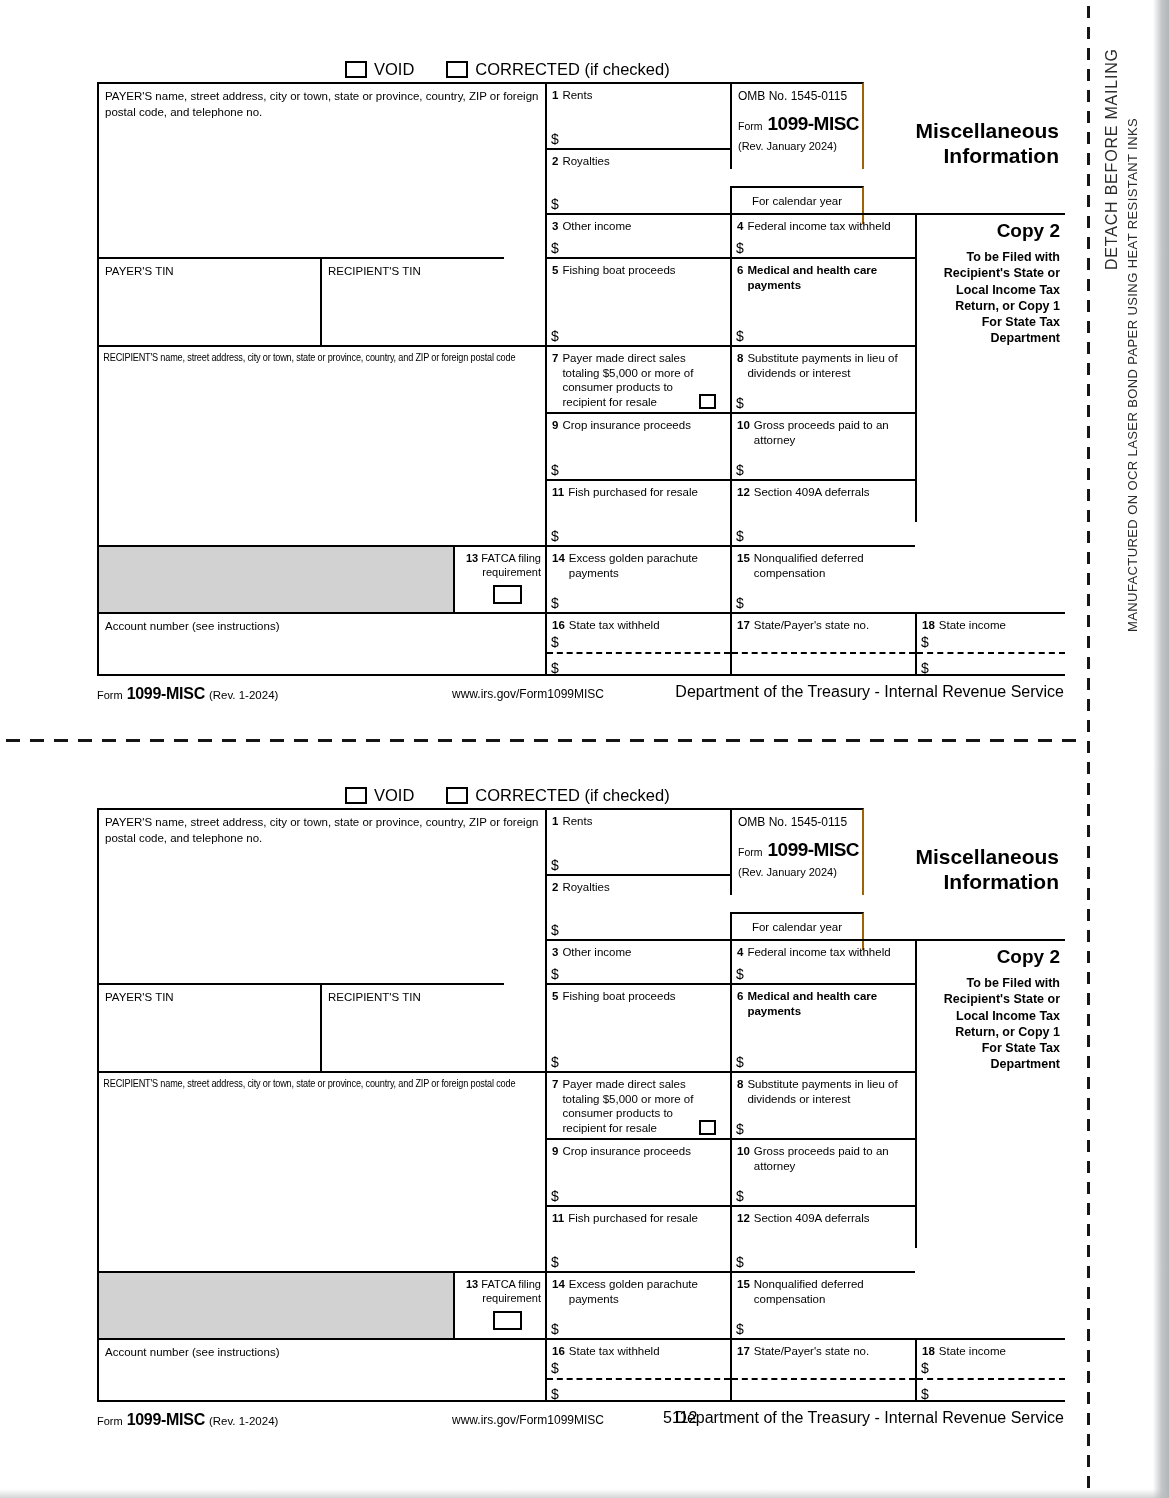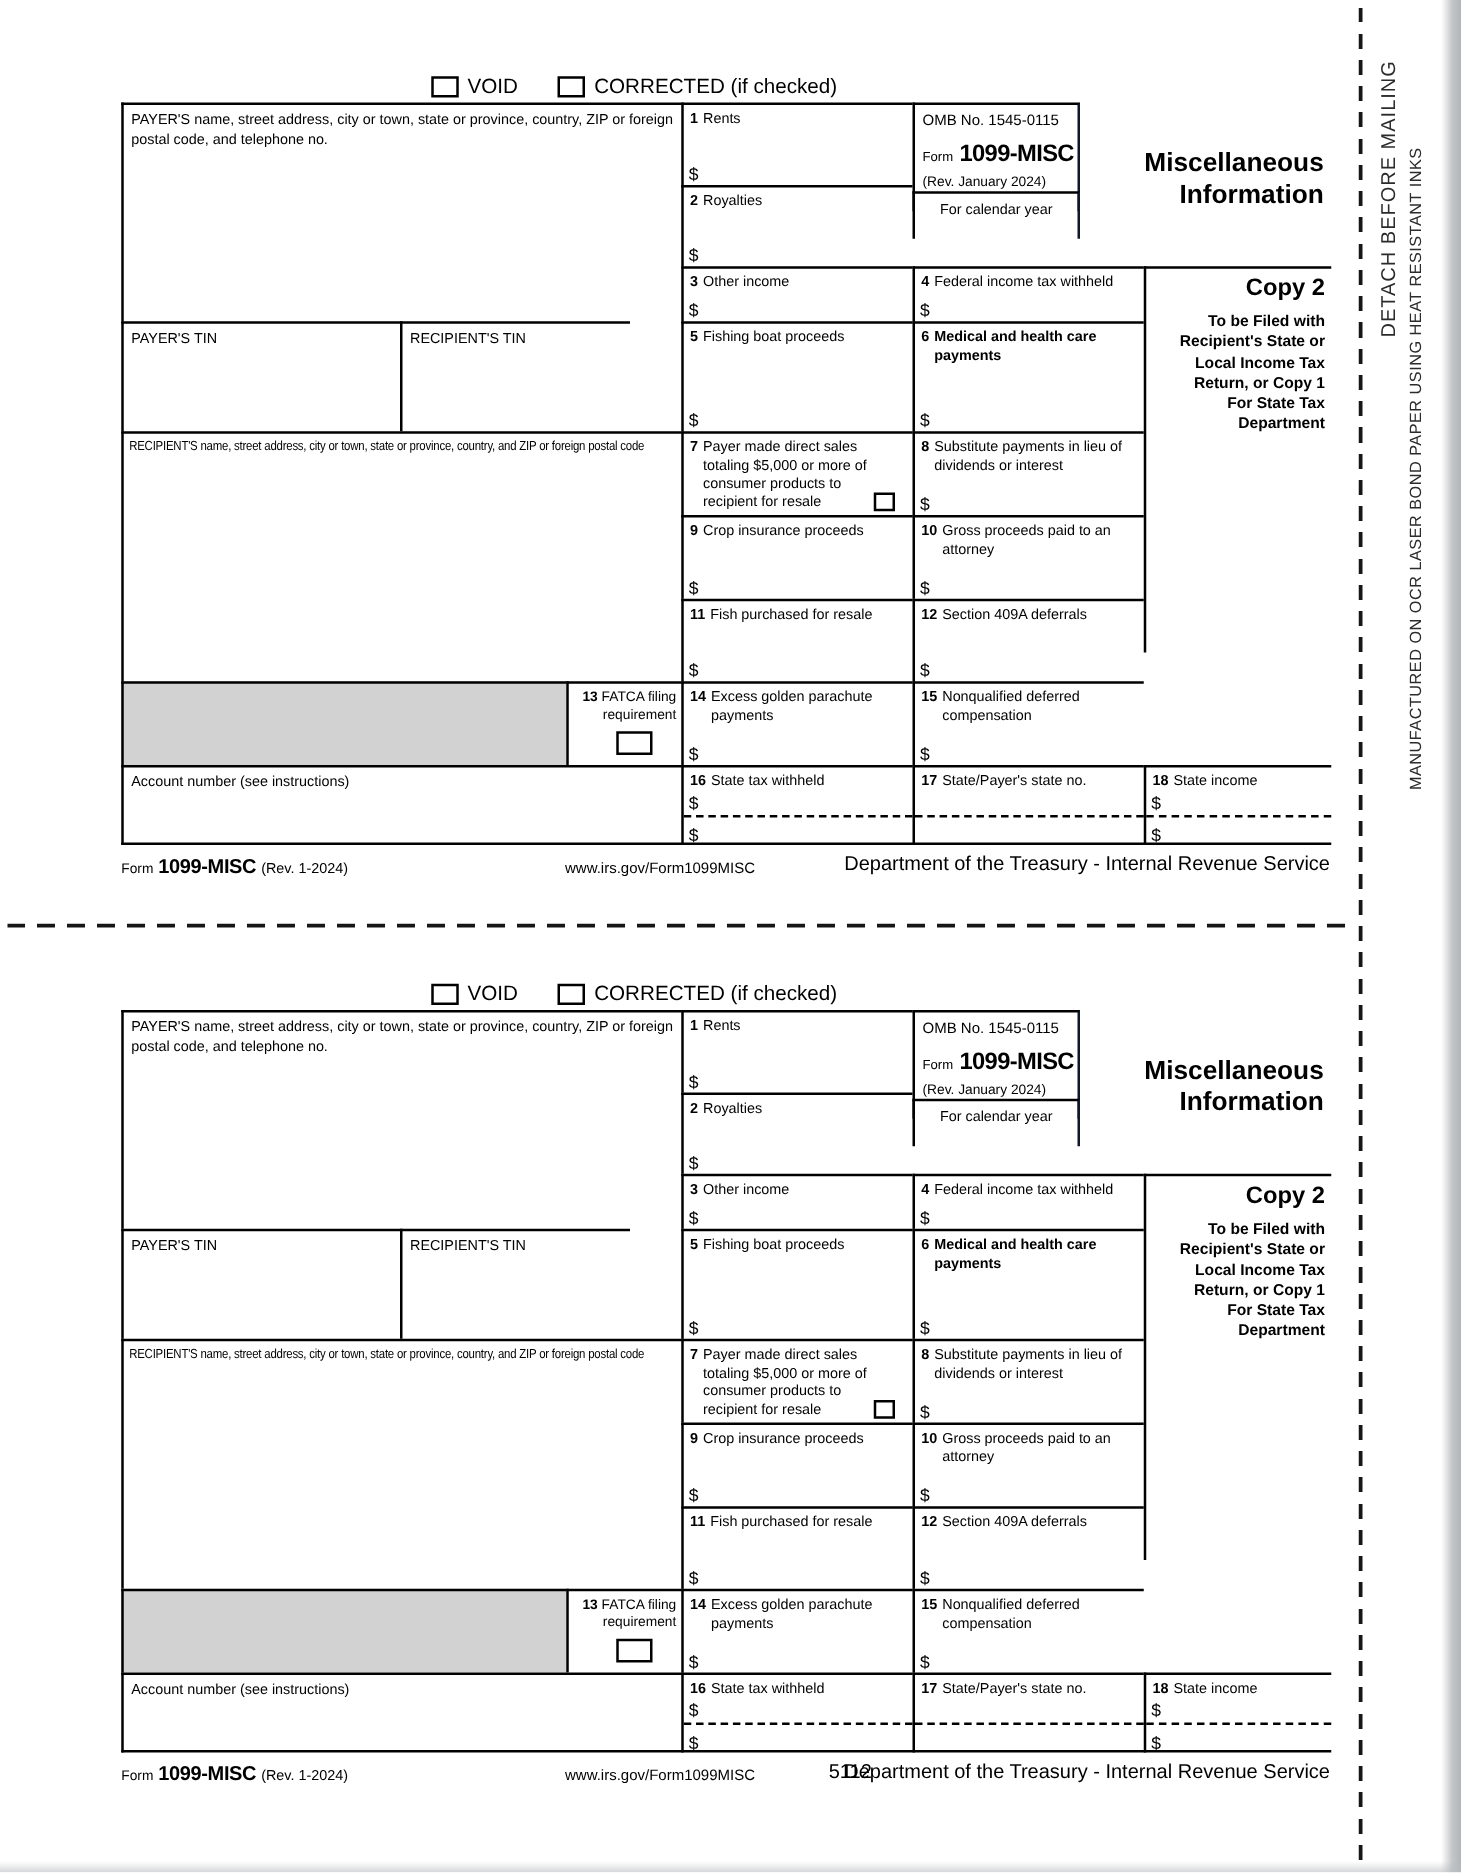--- a/index.html
+++ b/index.html
@@ -29,29 +29,29 @@
            font-size:16.5px;}
   .cb{display:inline-block;border:2px solid #000;background:#fff;box-sizing:border-box;}
   .cb.head{width:22px;height:17px;}
   .voidrow .gap{margin-left:32px;}
   .voidrow span.t{margin-left:7px;}
 
   .ftable{position:absolute;left:97px;top:26px;width:968px;height:594px;}
   .cell{position:absolute;box-sizing:border-box;}
   .bt{border-top:2px solid #000;}
   .bl{border-left:2px solid #000;}
-  .br{border-right:2px solid #0f172a;}
+  .br{border-right:2px solid #a16207;}
   .bottomline{position:absolute;left:0;top:592px;width:968px;height:2px;background:#000;}
 
   
   .c-payer {left:0;   top:0;   width:448px;height:175px;}
   .c-b1    {left:448px;top:0;   width:185px;height:66px;}
   .c-b2    {left:448px;top:66px;width:185px;height:65px;}
   .c-omb   {left:633px;top:0;   width:134px;height:87px;}
-  .c-cal   {left:633px;top:71px;width:134px;height:38px;}
+  .c-cal   {left:633px;top:104px;width:134px;height:38px;}
   .c-title {left:767px;top:36px;width:198px;height:95px;}
   .c-b3    {left:448px;top:131px;width:185px;height:44px;}
   .c-b4    {left:633px;top:131px;width:185px;height:44px;}
   .c-copy2 {left:818px;top:131px;width:150px;height:309px;padding-left:20px;}
   .c-ptin  {left:0;    top:175px;width:223px;height:88px;}
   .c-rtin  {left:223px;top:175px;width:184px;height:88px;}
   .c-b5    {left:448px;top:175px;width:185px;height:88px;}
   .c-b6    {left:633px;top:175px;width:185px;height:88px;}
   .c-recip {left:0;    top:263px;width:448px;height:200px;}
   .c-b7    {left:448px;top:263px;width:185px;height:67px;}

